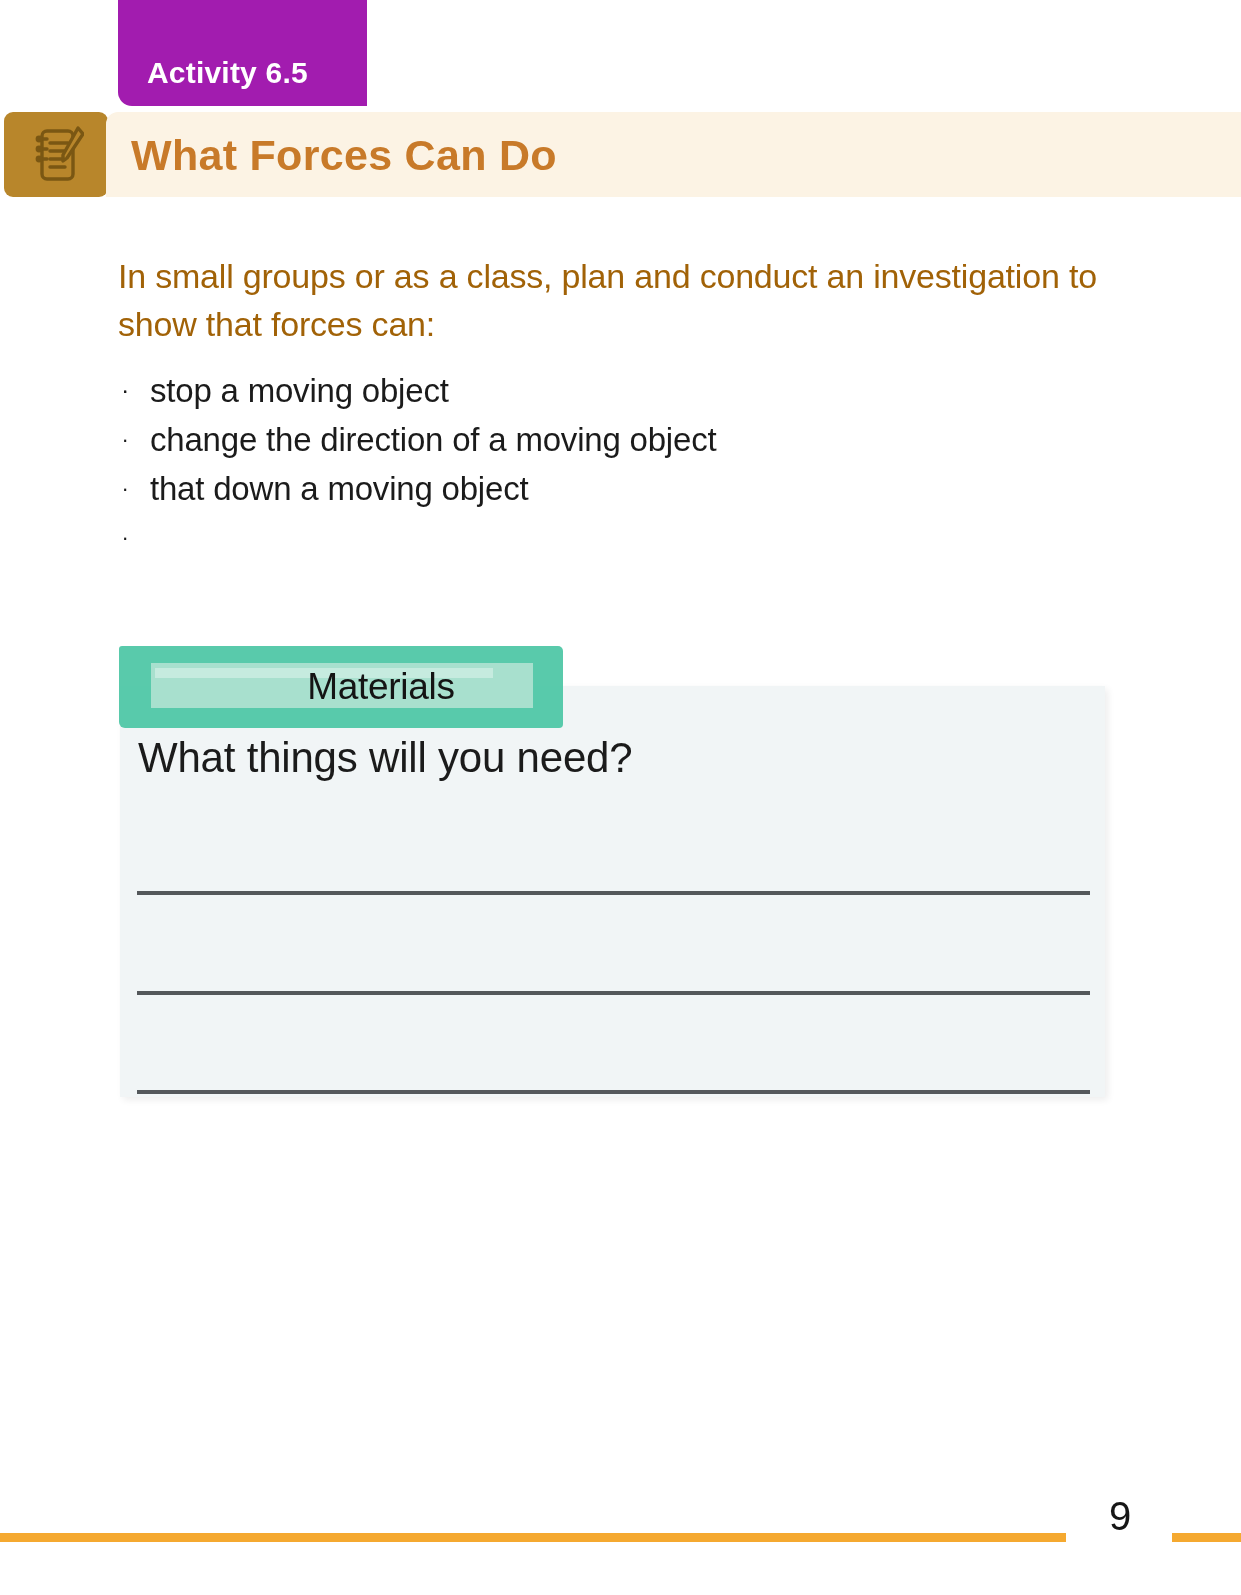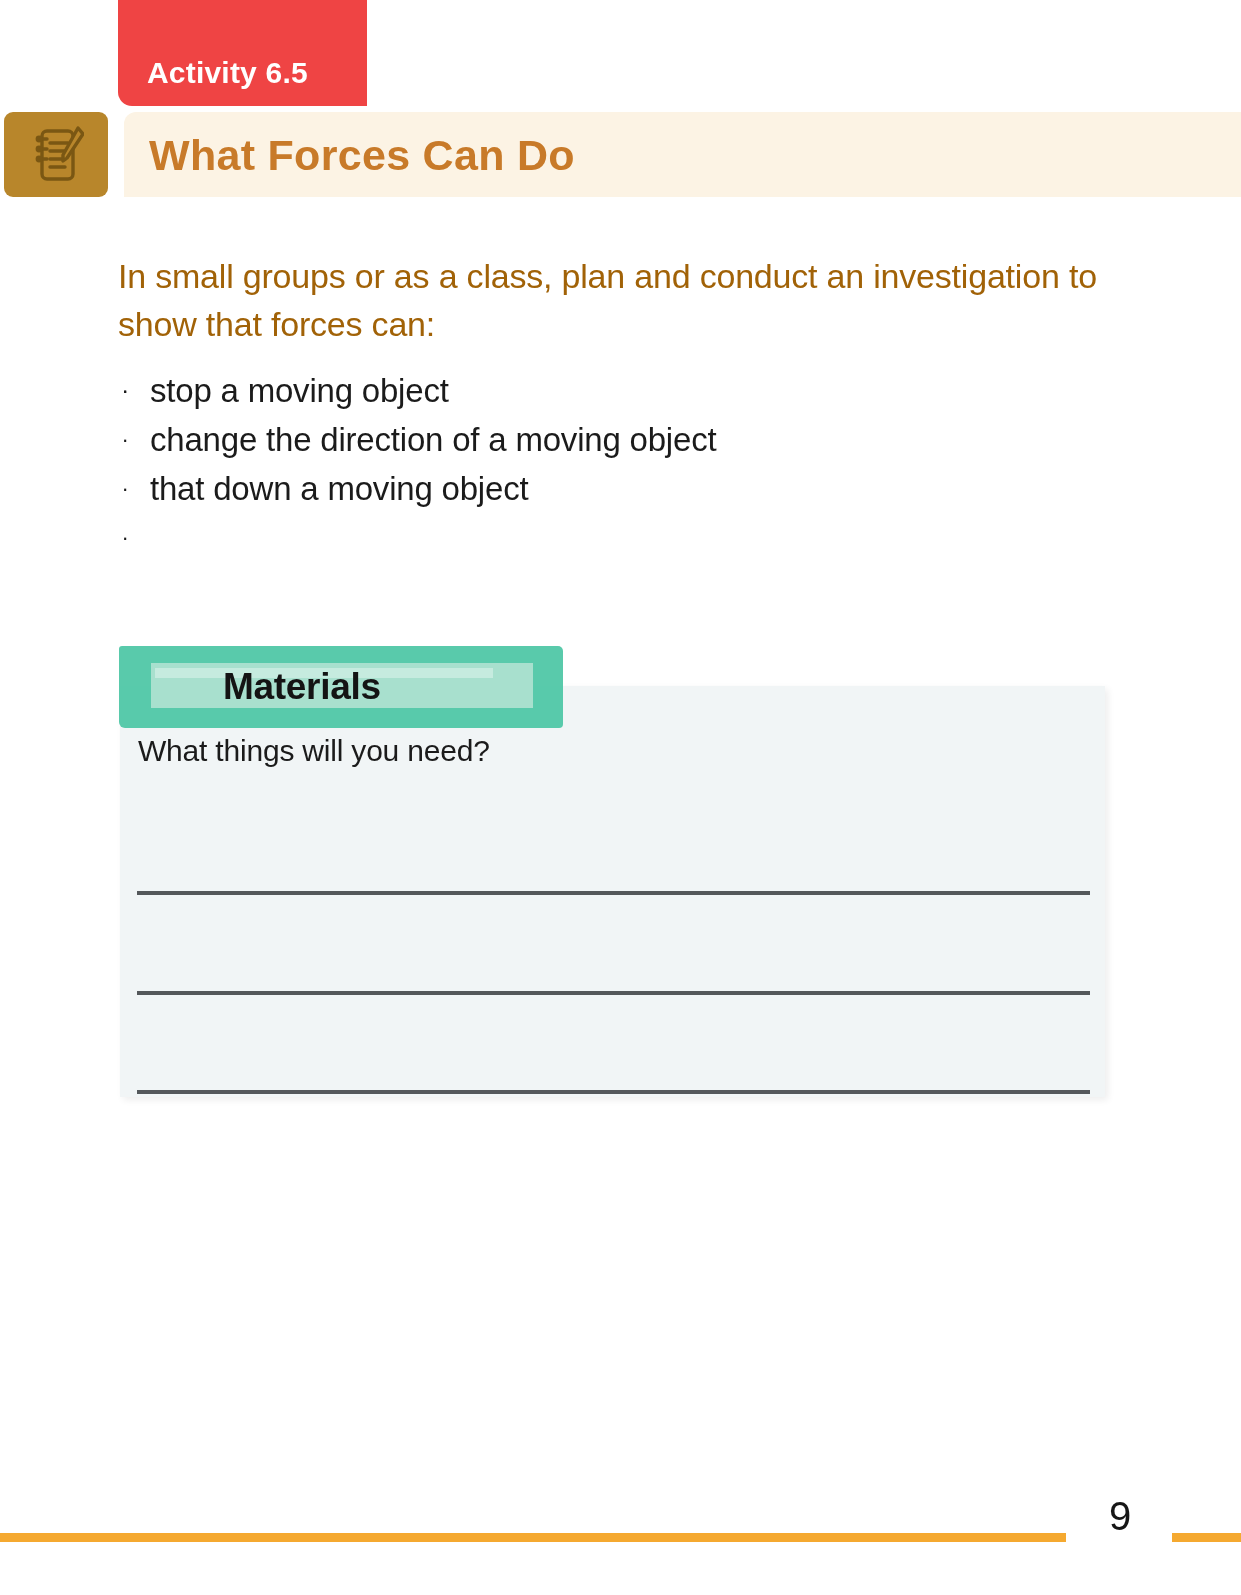--- a/index.html
+++ b/index.html
@@ -16,40 +16,40 @@
     -webkit-font-smoothing: antialiased;
   }
 
   
   .activity-badge {
     position: absolute;
     left: 118px;
     top: 0;
     width: 249px;
     height: 106px;
-    background: #ef4444;
+    background: #a21caf;
     border-bottom-left-radius: 14px;
     box-sizing: border-box;
     padding-left: 20px;
   }
   .activity-badge-label {
     position: absolute;
     left: 29px;
     bottom: 16px;
     color: #ffffff;
     font-size: 30px;
     font-weight: bold;
     letter-spacing: 0.2px;
     white-space: nowrap;
   }
 
   
   .title-bar {
     position: absolute;
-    left: 124px;
+    left: 106px;
     top: 112px;
     right: 0;
     height: 85px;
     background: #FCF3E4;
     border-top-right-radius: 0px;
     border-top-left-radius: 12px;
   }
   .title-text {
     position: absolute;
     left: 25px;
@@ -130,21 +130,21 @@
     width: 985px;
     height: 411px;
     background: #F1F5F6;
     box-shadow: 3px 3px 7px rgba(0,0,0,0.07);
   }
   .materials-prompt {
     position: absolute;
     left: 18px;
     top: 48px;
     color: #1b1b1b;
-    font-size: 30px;
+    font-size: 42px;
     letter-spacing: -0.2px;
     white-space: nowrap;
   }
   .rule-line {
     position: absolute;
     left: 17px;
     width: 953px;
     height: 4px;
     background: #54585B;
   }
@@ -184,25 +184,26 @@
     top: 22px;
     height: 10px;
     background: rgba(255,255,255,0.35);
   }
   .materials-tab-label {
     position: absolute;
     left: 0;
     right: 0;
     top: 50%;
     transform: translateY(-50%);
-    padding-left: 104px;
+    text-align: center;
+    padding-left: 80px;
     box-sizing: border-box;
     color: #141414;
     font-size: 37px;
-    font-weight: bold;
+    font-weight: normal;
     letter-spacing: -0.3px;
   }
 
   
   .footer-rule-left {
     position: absolute;
     left: 0;
     top: 1533px;
     width: 1066px;
     height: 9px;

